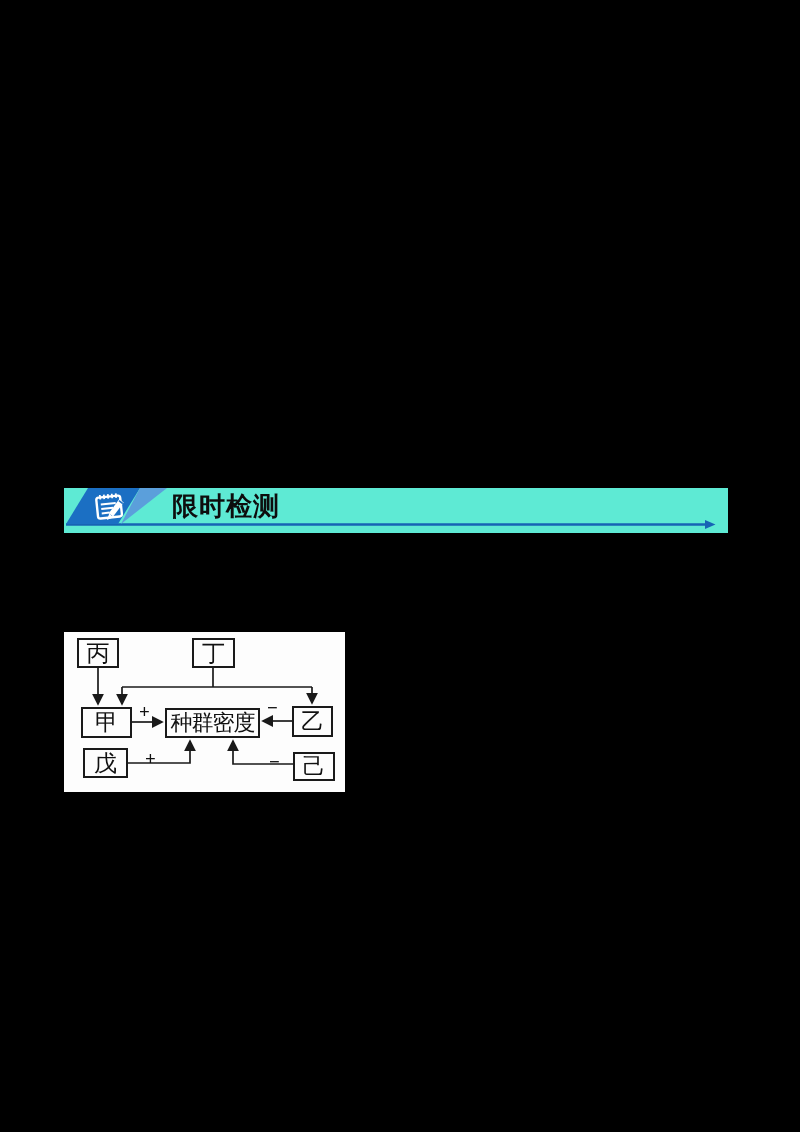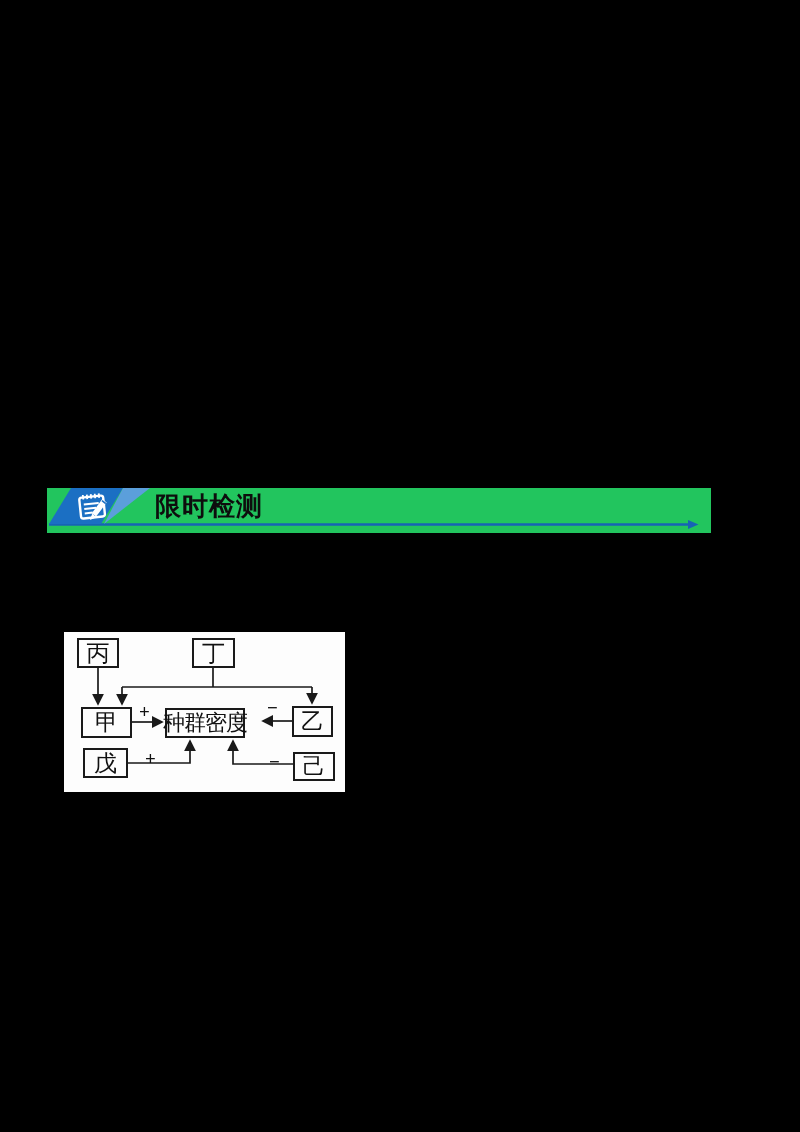--- a/index.html
+++ b/index.html
@@ -7,23 +7,23 @@
   body {
     background: #000000;
     position: relative;
     overflow: hidden;
     font-family: "Liberation Serif", serif;
   }
 
   
   .banner {
     position: absolute;
-    left: 47px; top: 488px;
+    left: 64px; top: 488px;
     width: 664px; height: 45px;
-    background: #22c55e;
+    background: #5eead4;
   }
   .banner-art {
     position: absolute;
     left: 0; top: 0;
     width: 664px; height: 45px;
     display: block;
   }
   .banner-title {
     position: absolute;
     left: 108px; top: 0;
@@ -67,21 +67,21 @@
     align-items: center;
     justify-content: center;
     font-family: "Liberation Serif", serif;
     font-size: 23px;
     color: #111111;
     white-space: nowrap;
   }
   .node-bing   { left: 13px;  top: 6px;   width: 42px; height: 30px; }
   .node-ding   { left: 128px; top: 6px;   width: 43px; height: 30px; }
   .node-jia    { left: 17px;  top: 75px;  width: 51px; height: 31px; }
-  .node-center { left: 101px; top: 76px;  width: 80px; height: 30px; font-size: 22px; letter-spacing: -1px; }
+  .node-center { left: 101px; top: 76px;  width: 95px; height: 30px; font-size: 22px; letter-spacing: -1px; }
   .node-yi     { left: 228px; top: 74px;  width: 41px; height: 31px; }
   .node-wu     { left: 19px;  top: 116px; width: 45px; height: 30px; }
   .node-ji     { left: 229px; top: 120px; width: 42px; height: 29px; }
   .sign {
     position: absolute;
     font-family: "Liberation Serif", serif;
     font-weight: bold;
     font-size: 19px;
     color: #111111;
     line-height: 1;

